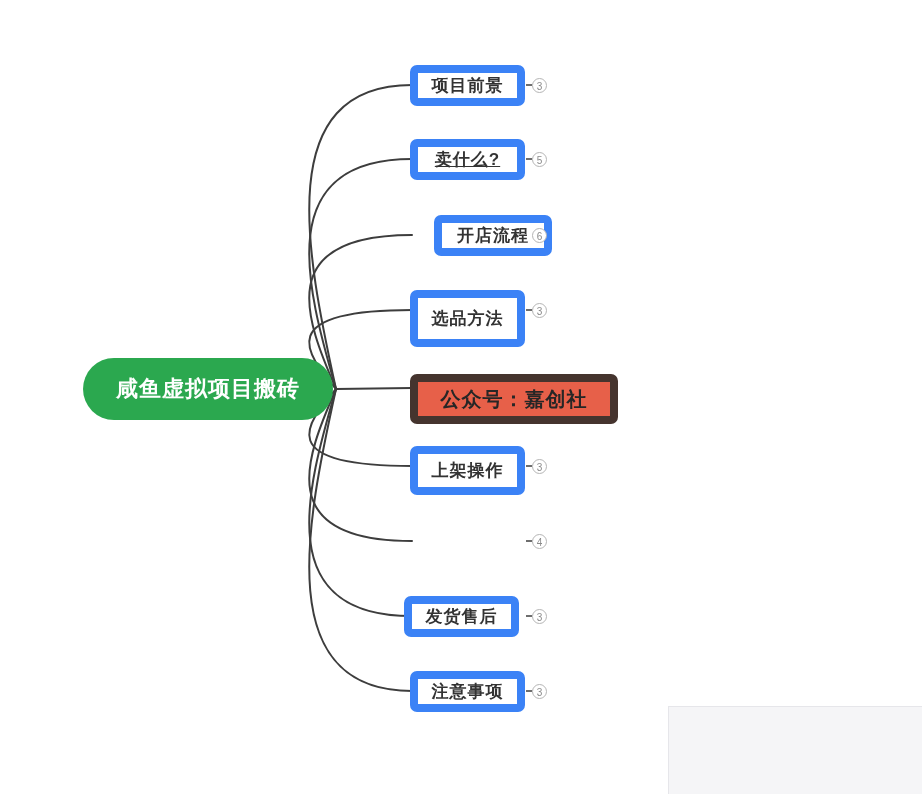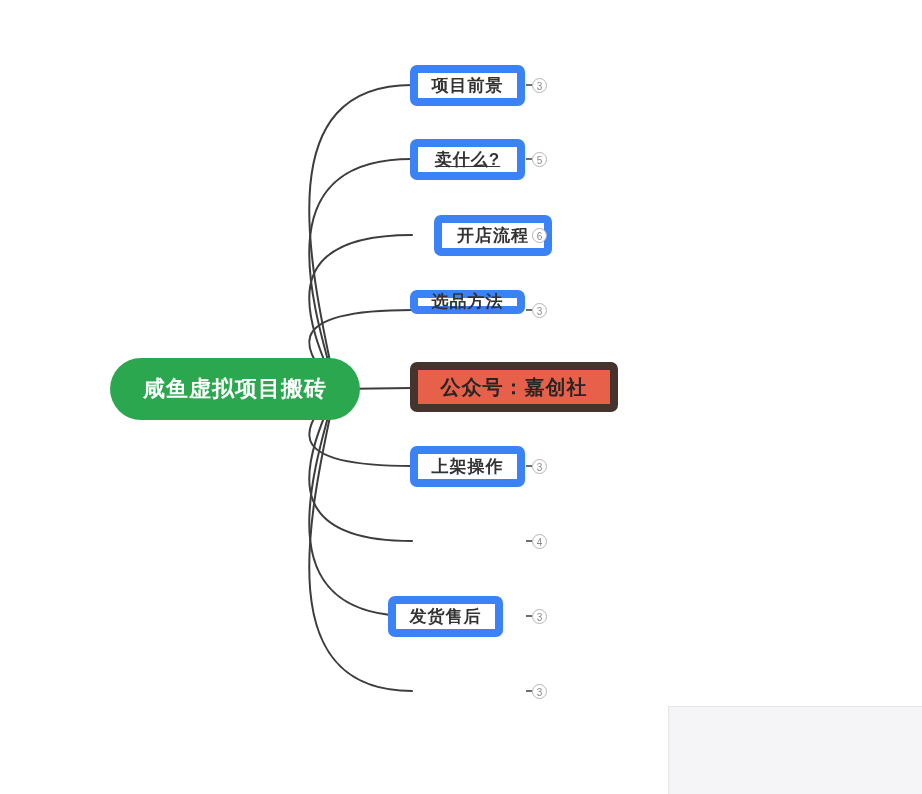--- a/index.html
+++ b/index.html
@@ -100,31 +100,32 @@
       <path d="M 336 389 C 306 423.65, 272 466, 412 466" stroke="#3d3d3d" stroke-width="2" fill="none" stroke-linecap="round"></path>
       <path d="M 526 466 L 532 466" stroke="#4a4a4a" stroke-width="1.6"></path>
       <path d="M 336 389 C 306 457.4, 272 541, 412 541" stroke="#3d3d3d" stroke-width="2" fill="none" stroke-linecap="round"></path>
       <path d="M 526 541 L 532 541" stroke="#4a4a4a" stroke-width="1.6"></path>
       <path d="M 336 389 C 306 491.15, 272 616, 412 616" stroke="#3d3d3d" stroke-width="2" fill="none" stroke-linecap="round"></path>
       <path d="M 526 616 L 532 616" stroke="#4a4a4a" stroke-width="1.6"></path>
       <path d="M 336 389 C 306 524.9, 272 691, 412 691" stroke="#3d3d3d" stroke-width="2" fill="none" stroke-linecap="round"></path>
       <path d="M 526 691 L 532 691" stroke="#4a4a4a" stroke-width="1.6"></path>
     </svg>
   <div id="nodes-layer">
-      <div class="root-node" style="left: 110px; top: 358px; width: 250px; height: 62px; background: rgb(43, 168, 79); color: rgb(255, 255, 255);">咸鱼虚拟项目搬砖</div>
+      <div class="root-node" style="left: 83px; top: 358px; width: 250px; height: 62px; background: rgb(43, 168, 79); color: rgb(255, 255, 255);">咸鱼虚拟项目搬砖</div>
       <div class="branch-node" style="left: 410px; top: 64.5px; width: 115px; height: 41px;">项目前景</div>
       <div class="badge" style="left: 532px; top: 77.5px;">3</div>
       <div class="branch-node" style="left: 410px; top: 138.5px; width: 115px; height: 41px; text-decoration: underline;">卖什么?</div>
       <div class="badge" style="left: 532px; top: 151.5px;">5</div>
       <div class="branch-node" style="left: 410px; top: 214.5px; width: 118px; height: 41px; margin-left: 24px;">开店流程</div>
       <div class="badge" style="left: 532px; top: 227.5px;">6</div>
-      <div class="branch-node" style="left: 410px; top: 289.5px; width: 115px; height: 24px;">选品方法</div>
+      <div class="branch-node" style="left: 410px; top: 289.5px; width: 115px; height: 57px;">选品方法</div>
       <div class="badge" style="left: 532px; top: 302.5px;">3</div>
-      <div class="branch-node highlight" style="left: 410px; top: 362px; width: 208px; height: 50px; background: rgb(231, 96, 73); border-color: rgb(69, 52, 46); color: rgb(38, 38, 38);">公众号：嘉创社</div>
-      <div class="branch-node" style="left: 410px; top: 445.5px; width: 115px; height: 41px;">上架操作</div>
+      <div class="branch-node highlight" style="left: 410px; top: 374px; width: 208px; height: 50px; background: rgb(231, 96, 73); border-color: rgb(69, 52, 46); color: rgb(38, 38, 38);">公众号：嘉创社</div>
+      <div class="branch-node" style="left: 410px; top: 445.5px; width: 115px; height: 49px;">上架操作</div>
       <div class="badge" style="left: 532px; top: 458.5px;">3</div>
       <div class="badge" style="left: 532px; top: 533.5px;">4</div>
-      <div class="branch-node" style="left: 388px; top: 595.5px; width: 115px; height: 41px;">发货售后</div>
+      <div class="branch-node" style="left: 404px; top: 595.5px; width: 115px; height: 41px;">发货售后</div>
       <div class="badge" style="left: 532px; top: 608.5px;">3</div>
+      <div class="branch-node" style="left: 410px; top: 670.5px; width: 115px; height: 41px;">注意事项</div>
       <div class="badge" style="left: 532px; top: 683.5px;">3</div>
     </div>
   <div class="side-panel"></div>
 </div>
 
 </body></html>

